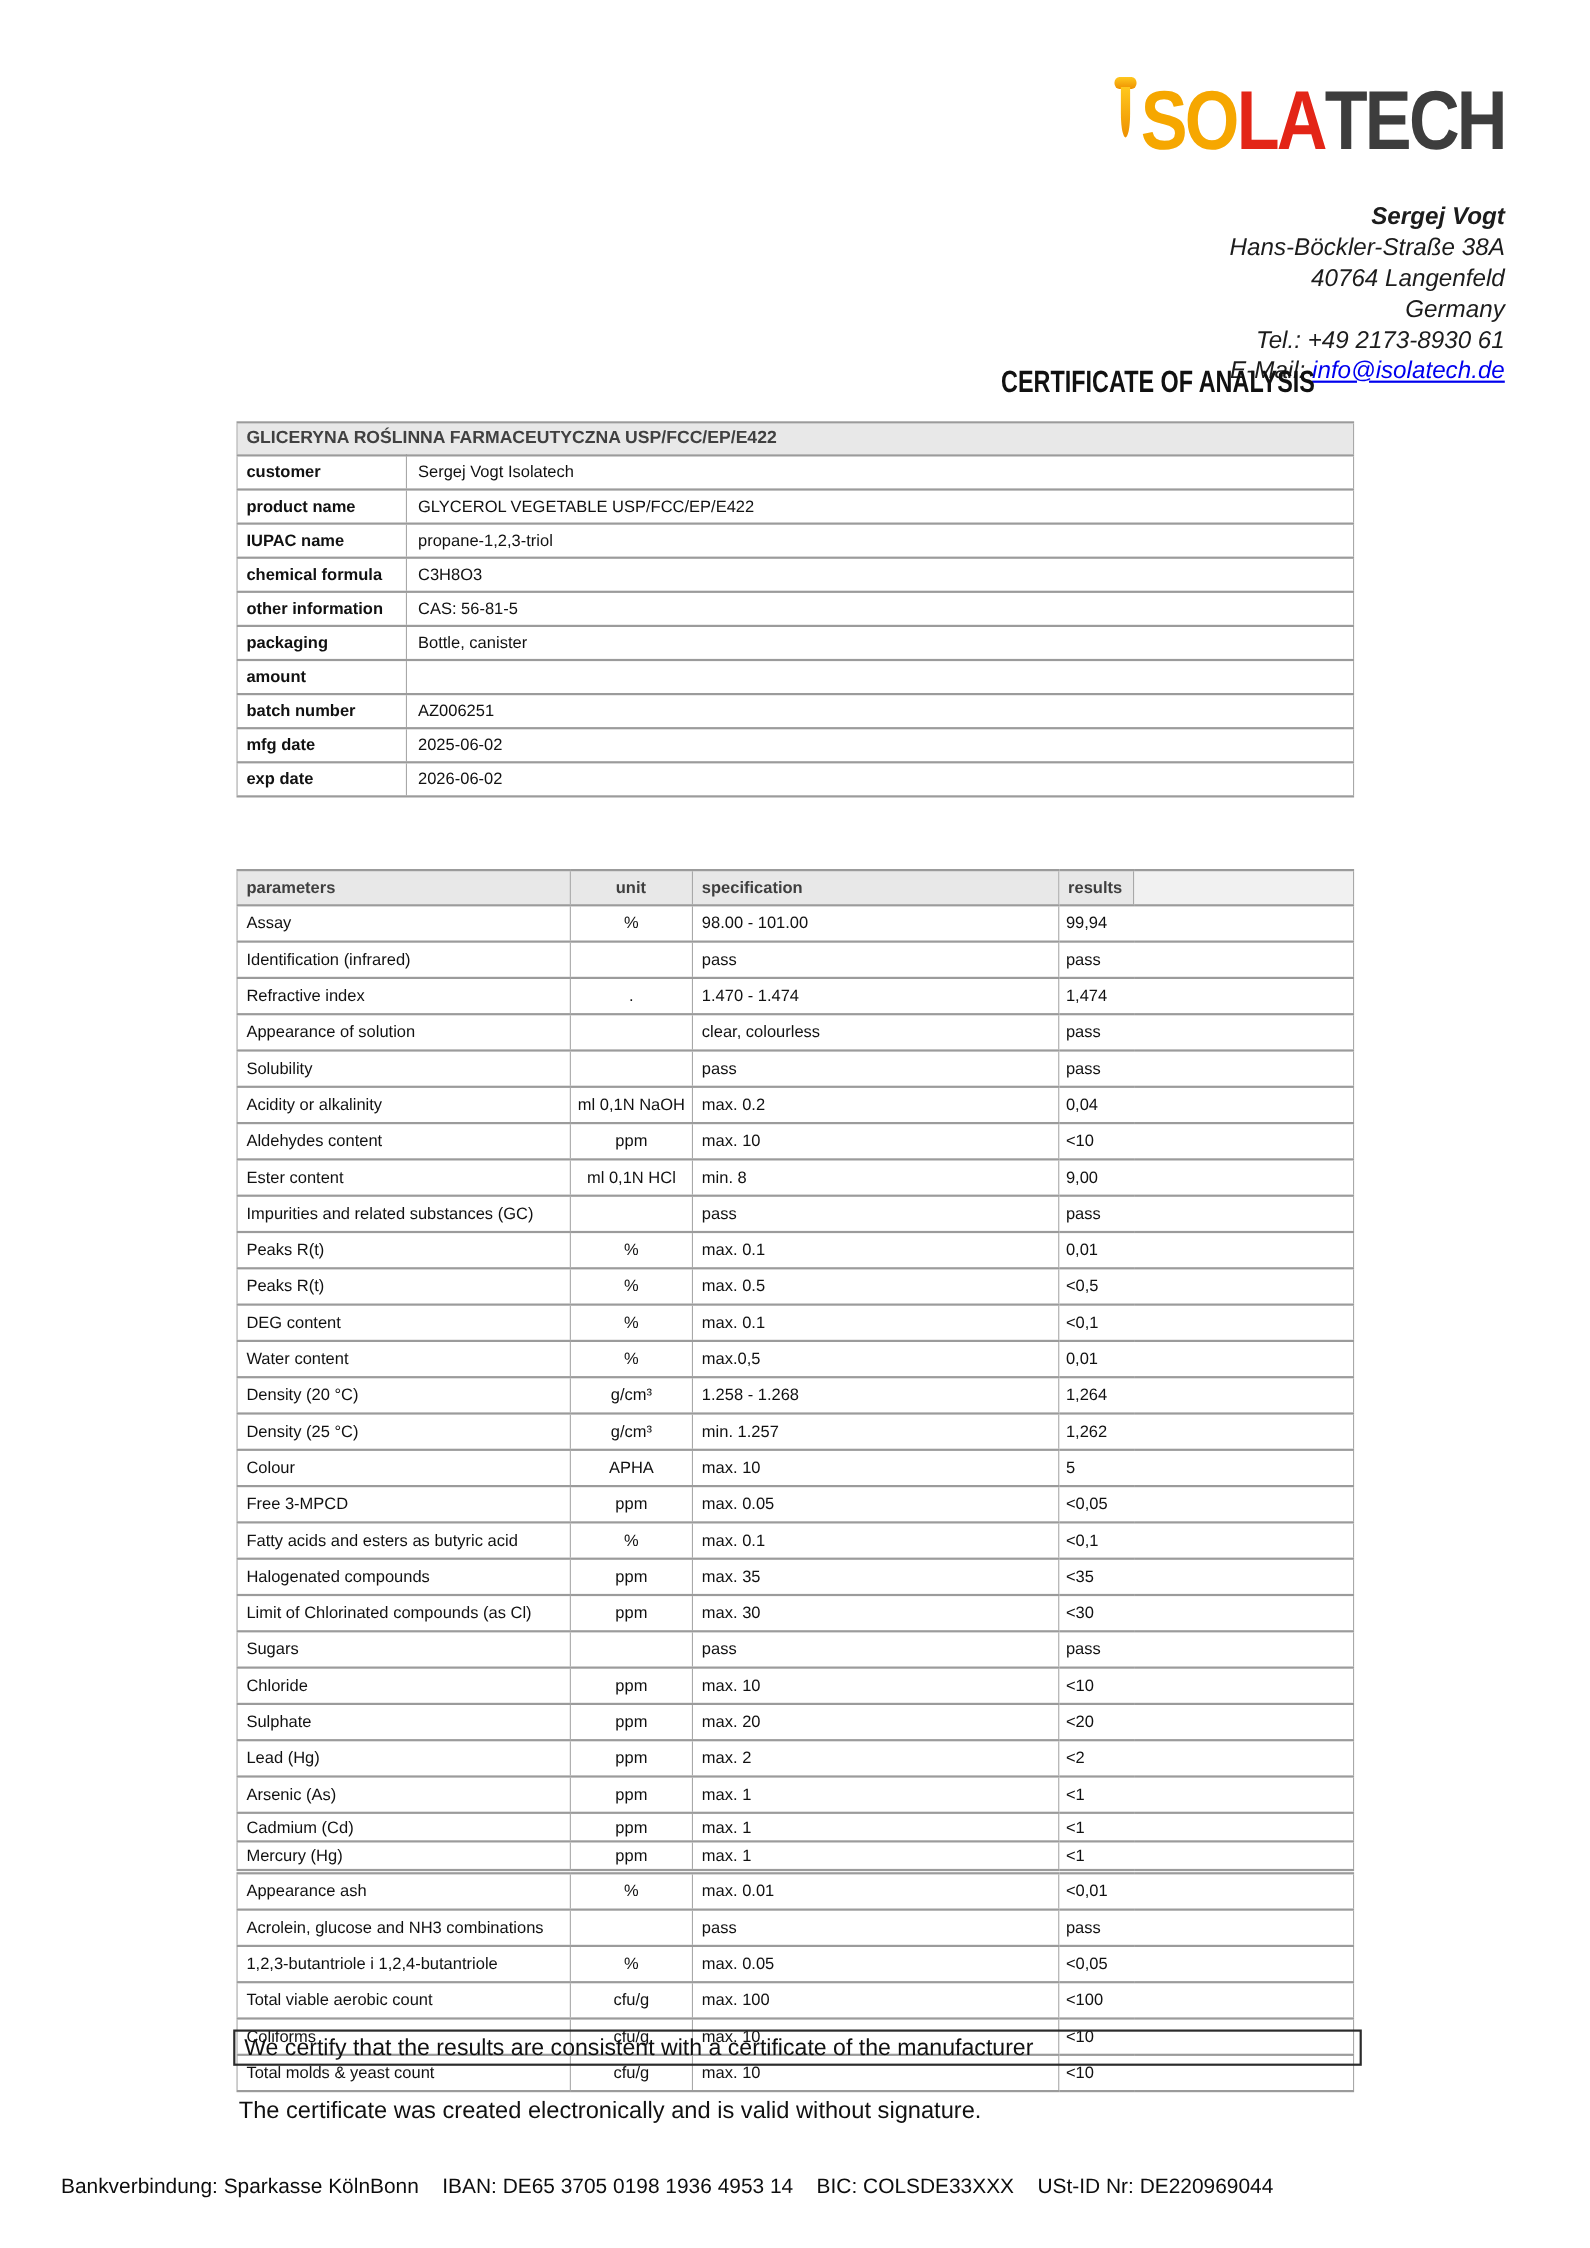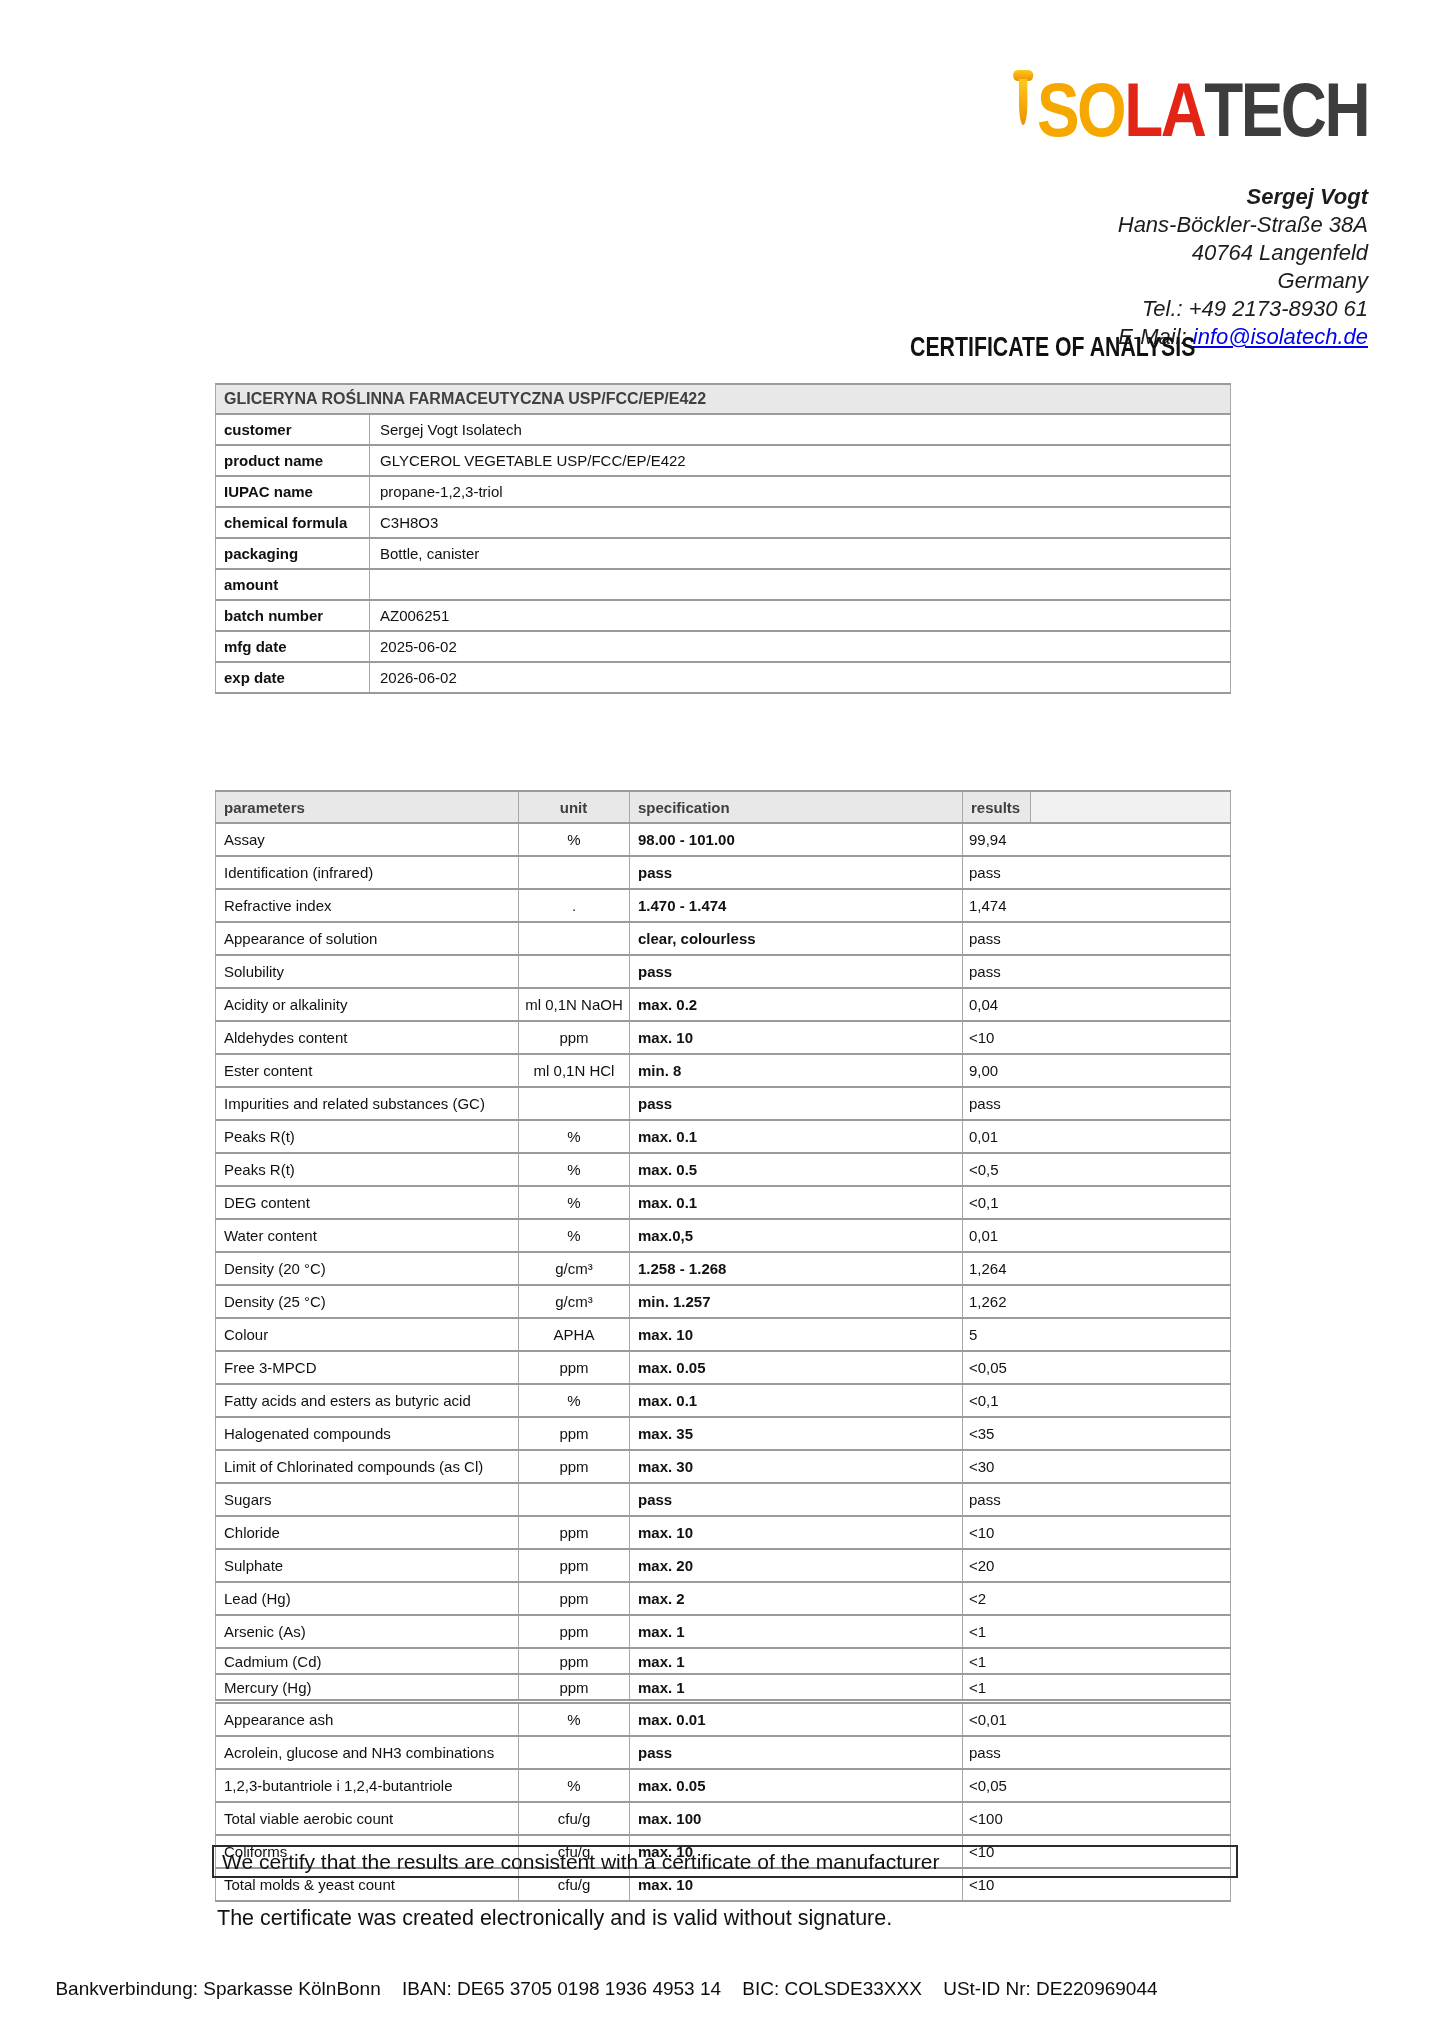--- a/index.html
+++ b/index.html
@@ -73,21 +73,21 @@
   .params-table { position:absolute; top:762px; left:215px; width:1015px;margin-top:28px; }
   .params-table th {
     background:#e8e8e8; height:28px; font-weight:bold; color:#3f3f3f;
     text-align:left; padding-left:8px; font-size:15px;
   }
   .params-table th.unit-h { text-align:center; padding-left:0; }
   .params-table th.blank-h { background:#f1f1f1; }
   .params-table td { height:29px; }
   .params-table td.p { padding-left:8px; }
   .params-table td.u { text-align:center; }
-  .params-table td.s { padding-left:8px;font-weight:bold; }
+  .params-table td.s { padding-left:8px; }
   .params-table td.r { padding-left:6px; }
   
   .params-table tbody tr:nth-child(26) td,
   .params-table tbody tr:nth-child(27) td { height:22px; }
   .params-table tbody tr:nth-child(28) td { border-top:5px double #9b9b9b; }
 
   
   .certify-box {
     position:absolute; top:1845px; left:212px; width:1026px; height:33px;
     border:2px solid #2b2b2b; box-sizing:border-box;
@@ -166,20 +166,24 @@
   <tr>
     <td class="label">IUPAC name</td>
     <td class="value">propane-1,2,3-triol</td>
   </tr>
 
   <tr>
     <td class="label">chemical formula</td>
     <td class="value">C3H8O3</td>
   </tr>
 
+  <tr>
+    <td class="label">other information</td>
+    <td class="value">CAS: 56-81-5</td>
+  </tr>
 
   <tr>
     <td class="label">packaging</td>
     <td class="value">Bottle, canister</td>
   </tr>
 
   <tr>
     <td class="label">amount</td>
     <td class="value"></td>
   </tr>

